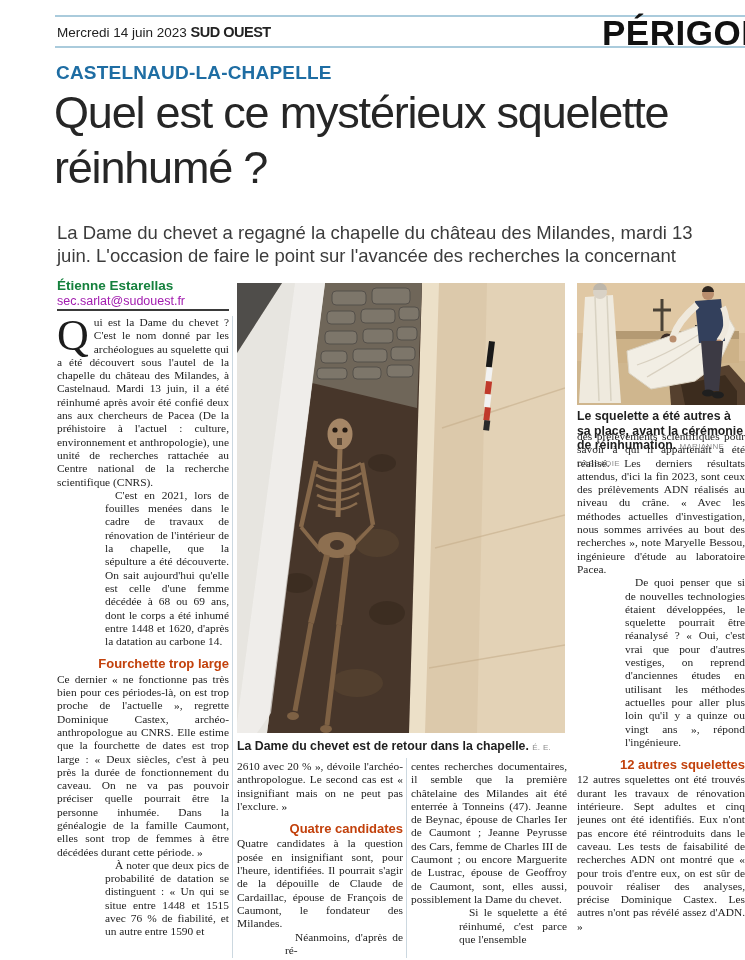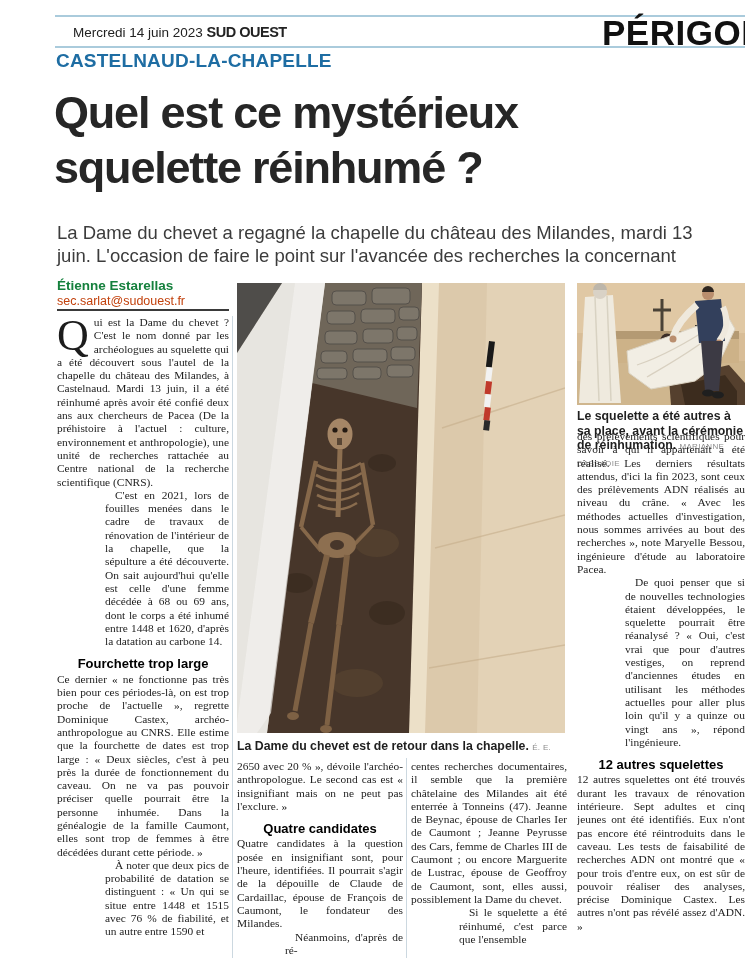--- a/index.html
+++ b/index.html
@@ -1,42 +1,42 @@
 <!DOCTYPE html>
 <html lang="fr"><head>
 <meta charset="utf-8">
 <style>
   html,body{margin:0;padding:0;background:#fff;}
   .page{position:relative;width:745px;height:960px;background:#fff;overflow:hidden;
         font-family:"Liberation Serif",serif;color:#1c1c1c;}
   
   .hrule{position:absolute;height:2px;background:#aacbdc;}
   .dateline{position:absolute;left:57px;top:24px;font-family:"Liberation Sans",sans-serif;
-            font-size:13.5px;color:#222;margin-left:16px;}
+            font-size:13.5px;color:#222;}
   .brand{font-weight:bold;letter-spacing:-0.5px;font-size:14.5px;}
   .section-title{position:absolute;left:602px;top:13px;font-family:"Liberation Sans",sans-serif;
                  font-weight:bold;font-size:35px;letter-spacing:0.5px;color:#111;white-space:nowrap;}
   
-  .kicker{position:absolute;left:56px;top:50px;font-family:"Liberation Sans",sans-serif;
+  .kicker{position:absolute;left:56px;top:62px;font-family:"Liberation Sans",sans-serif;
           font-weight:bold;font-size:19px;letter-spacing:0.2px;color:#1e6da3;}
   .headline{position:absolute;left:54px;top:86px;width:648px;font-family:"Liberation Sans",sans-serif;
-            font-weight:bold;font-size:45px;line-height:1.22;letter-spacing:-1.2px;color:#262626;}
+            font-weight:normal;font-size:45px;line-height:1.22;letter-spacing:-1.2px;color:#262626;}
   .standfirst{position:absolute;left:57px;top:222px;width:636px;font-family:"Liberation Sans",sans-serif;
               font-size:18.5px;line-height:1.24;color:#3c3c3c;}
   .byline{position:absolute;left:57px;top:278px;width:172px;font-family:"Liberation Sans",sans-serif;}
   .byline .author{font-weight:bold;font-size:13.5px;color:#15803d;}
-  .byline .email{font-size:12.5px;color:#c2410c;margin-top:1px;}
+  .byline .email{font-size:12.5px;color:#a21caf;margin-top:1px;}
   .byline-rule{position:absolute;left:57px;top:309px;width:172px;height:2px;background:#3a3a3a;}
   
   .col{position:absolute;overflow:hidden;font-size:11.4px;line-height:13.3px;text-align:justify;
        color:#1c1c1c;}
   .col p{margin:0;}
   .col p.ind{text-indent:10px;margin-left:48px;}
   .subhead{font-family:"Liberation Sans",sans-serif;font-weight:bold;font-size:13px;
-           margin:9px 0 2px 0 !important;text-indent:0 !important;text-align:center;color:#000000;}
+           margin:9px 0 2px 0 !important;text-indent:0 !important;text-align:right;color:#c2410c;}
   .dropcap{float:left;font-size:44px;line-height:36px;padding:2px 5px 0 0;font-family:"Liberation Serif",serif;
            color:#1c1c1c;}
   .vrule{position:absolute;width:1px;background:#ccd8e0;}
   
   .photo{position:absolute;overflow:hidden;background:#cbbfae;}
   .caption{position:absolute;font-family:"Liberation Sans",sans-serif;font-weight:bold;
            font-size:12.3px;line-height:14.5px;color:#1f1f1f;}
   .credit{font-weight:normal;font-size:8px;color:#8c8c8c;letter-spacing:0.3px;}
 </style>
 </head>
@@ -201,21 +201,21 @@
       <ellipse cx="131" cy="110" rx="6" ry="3.5" fill="#1f1f1f"></ellipse>
       <ellipse cx="141" cy="112" rx="6" ry="3.5" fill="#1f1f1f"></ellipse>
     </svg>
   </div>
   <div class="caption" style="left:577px;top:409px;width:168px;">
     <span>Le squelette a été autres à sa place, avant la cérémonie de réinhumation.</span>
     <span class="credit">MARIANNE DABBADIE</span>
   </div>
 
   <div class="col" style="left:237px;top:760px;width:166px;height:200px;">
-    <p>2650 avec 20 % », dévoile l'archéo-anthropologue. Le second cas est « insignifiant mais on ne peut pas l'exclure. »</p>
+    <p>2610 avec 20 % », dévoile l'archéo-anthropologue. Le second cas est « insignifiant mais on ne peut pas l'exclure. »</p>
     <p class="subhead">Quatre candidates</p>
     <p>Quatre candidates à la question posée en insignifiant sont, pour l'heure, identifiées. Il pourrait s'agir de la dépouille de Claude de Cardaillac, épouse de François de Caumont, le fondateur des Milandes.</p>
     <p class="ind">Néanmoins, d'après de ré-</p>
   </div>
 
   <div class="col" style="left:411px;top:760px;width:156px;height:200px;">
     <p>centes recherches documentaires, il semble que la première châtelaine des Milandes ait été enterrée à Tonneins (47). Jeanne de Beynac, épouse de Charles Ier de Caumont ; Jeanne Peyrusse des Cars, femme de Charles III de Caumont ; ou encore Marguerite de Lustrac, épouse de Geoffroy de Caumont, sont, elles aussi, possiblement la Dame du chevet.</p>
     <p class="ind">Si le squelette a été réinhumé, c'est parce que l'ensemble</p>
   </div>
 

